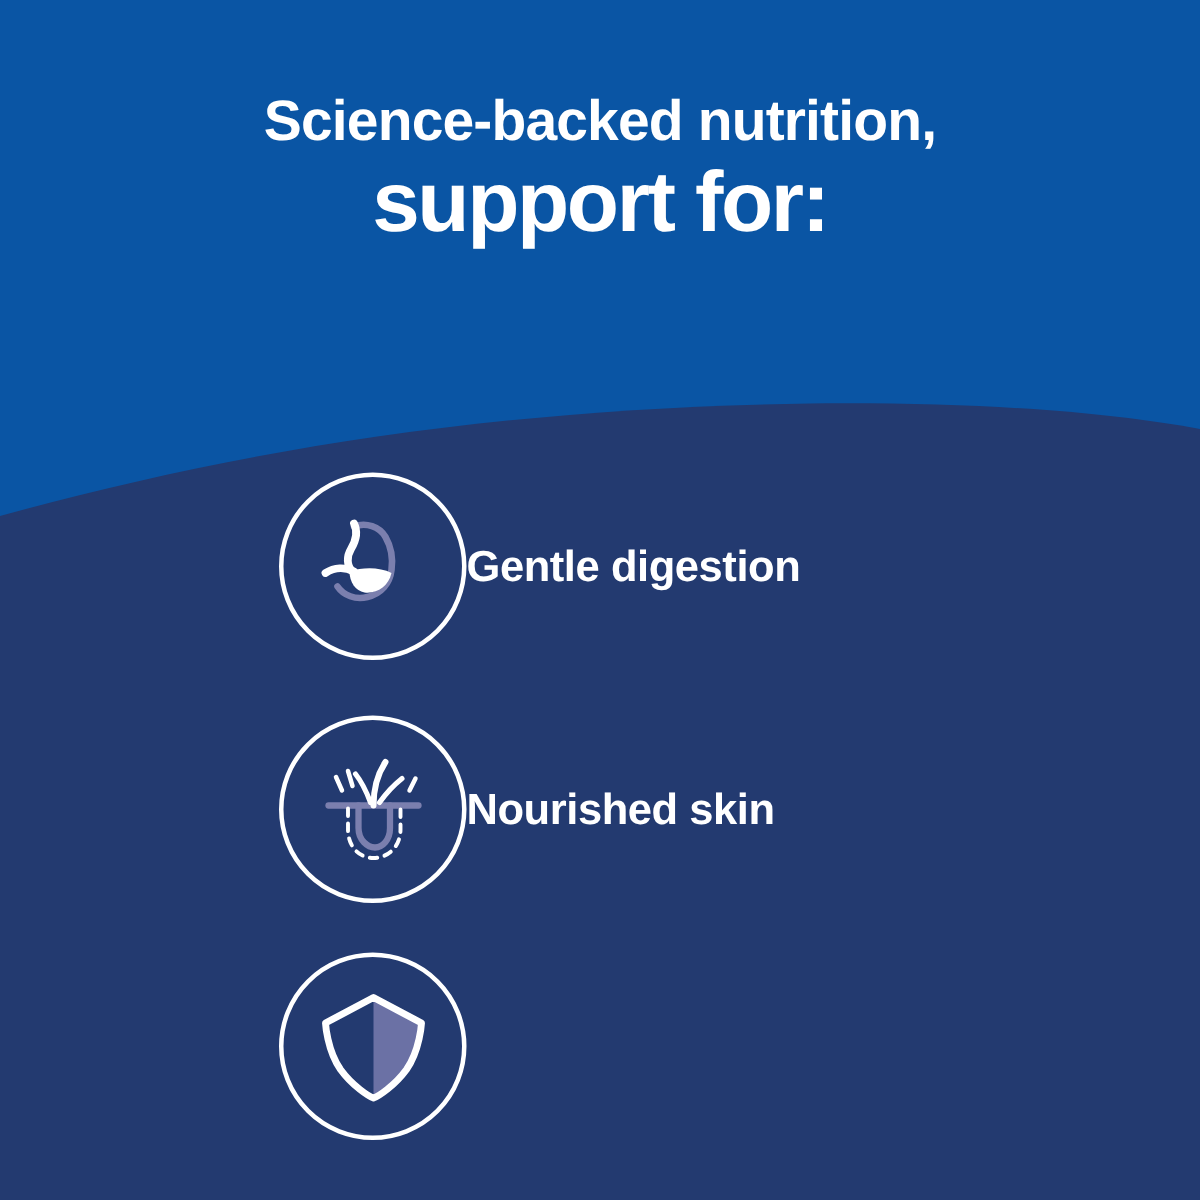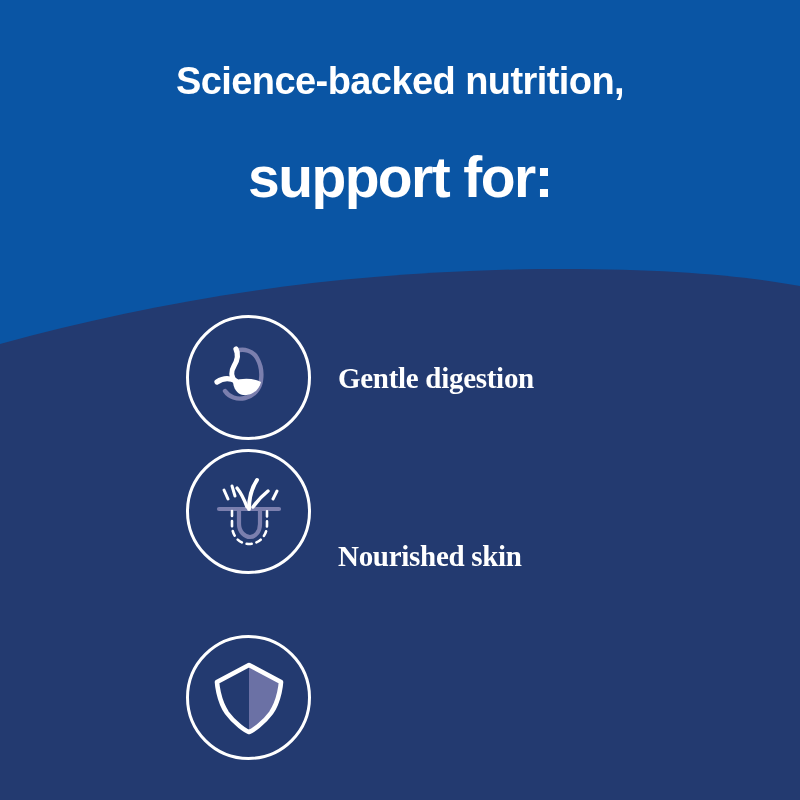--- a/index.html
+++ b/index.html
@@ -52,66 +52,63 @@
   }
   .hl-2 {
     font-size: 57px;
     line-height: 58px;
     letter-spacing: -0.028em;
   }
   .hl-3 {
     font-size: 57px;
     line-height: 62px;
     letter-spacing: -0.028em;
-    margin-top: 42px;
   }
 
   
   #benefits {
     position: absolute;
     left: 0;
     top: 0;
     width: 800px;
     z-index: 3;
   }
 
   .benefit-row {
     position: absolute;
     left: 186px;
     display: flex;
     align-items: center;
     gap: 0;
   }
   .benefit-row[data-row="0"] { top: 315px; }
-  .benefit-row[data-row="1"] { top: 449px; align-items: flex-end; }
+  .benefit-row[data-row="1"] { top: 477px; }
   .benefit-row[data-row="2"] { top: 635px; }
 
   .icon-circle {
     position: relative;
     width: 125px;
     height: 125px;
     flex: 0 0 125px;
     border-radius: 50%;
     border: 3px solid #ffffff;
     display: flex;
     align-items: center;
     justify-content: center;
   }
   .icon-circle svg { display: block; }
 
   .benefit-label {
-    margin-left: 27px;
     color: #ffffff;
     font-size: 29px;
     font-weight: 700;
     line-height: 36px;
     letter-spacing: -0.01em;
     white-space: pre-line;
     max-width: 300px;
-    font-family: Liberation Serif, serif;
   }
 </style>
 </head>
 <body>
 
 <div id="poster">
 
   <svg id="bg-layer" viewBox="0 0 800 800" preserveAspectRatio="none">
     <rect x="0" y="0" width="800" height="800" fill="#0a55a4"></rect>
     <path d="M 0,344 C 160,300 330,272 540,269 C 660,268 740,275 800,286 L 800,800 L 0,800 Z" fill="#233a70"></path>

